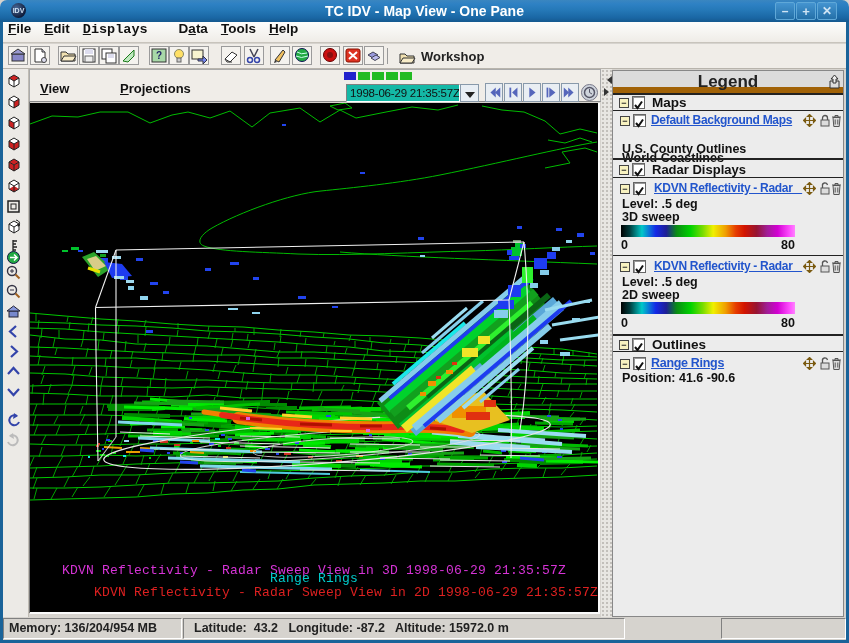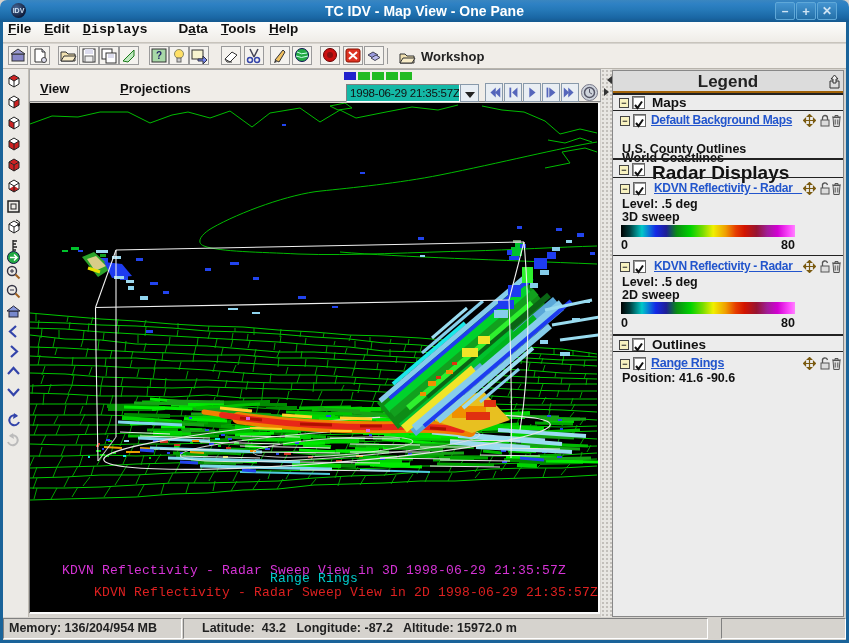--- a/index.html
+++ b/index.html
@@ -424,21 +424,21 @@
 <div style="position:absolute;left:30px;top:563px;width:568px;text-align:center;font:13px 'Liberation Mono',monospace;letter-spacing:0.2px;color:#d633d6;">KDVN Reflectivity - Radar Sweep View in 3D 1998-06-29 21:35:57Z</div>
 <div style="position:absolute;left:30px;top:571px;width:568px;text-align:center;font:13px 'Liberation Mono',monospace;letter-spacing:0.2px;color:#00cccc;">Range Rings</div>
 <div style="position:absolute;left:30px;top:585px;width:568px;text-align:right;font:13px 'Liberation Mono',monospace;letter-spacing:0.2px;color:#dd2020;">KDVN Reflectivity - Radar Sweep View in 2D 1998-06-29 21:35:57Z</div>
 <div class="abs" style="left:29px;top:102px;width:1px;height:511px;background:#777;"></div>
 <div class="abs" style="left:598px;top:103px;width:2px;height:510px;background:#fafafa;"></div>
 <div class="abs" style="left:30px;top:612px;width:570px;height:2px;background:#fafafa;"></div>
 <div class="abs" style="left:601px;top:69px;width:11px;height:548px;background:#e8e6e2;background-image:radial-gradient(#c2bfba 25%,transparent 26%);background-size:4px 4px;"></div>
 <div class="abs" style="left:603px;top:76px;width:0;height:0;border:4px solid transparent;border-right:5px solid #333;"></div>
 <div class="abs" style="left:604px;top:88px;width:0;height:0;border:4px solid transparent;border-left:5px solid #333;"></div>
 <div class="abs" style="left:612px;top:70px;width:232px;height:547px;background:#ececec;border:1px solid #888;"></div>
-<div class="abs" style="left:613px;top:71px;width:230px;height:22px;background:#dcdcdc;border-bottom:2px solid #a16207;text-align:center;font:bold 17px 'Liberation Sans';color:#222;line-height:21px;">Legend</div>
+<div class="abs" style="left:613px;top:71px;width:230px;height:22px;background:#dcdcdc;border-bottom:6px solid #a16207;text-align:center;font:bold 17px 'Liberation Sans';color:#222;line-height:21px;">Legend</div>
 <svg class="abs" style="left:828px;top:75px;" width="13" height="14" viewBox="0 0 13 14">
     <path d="M2,6 h9 v7 h-9 Z" fill="#ddd" stroke="#333"></path>
     <path d="M6.5,0 L10,4 h-2 v4 h-3 V4 h-2 Z" fill="#eee" stroke="#333"></path>
   </svg>
 <div class="abs" style="left:613px;top:93px;width:230px;height:2px;background:#222;"></div>
 <div class="mb" style="left:619px;top:98px;">−</div>
 <div class="cb" style="left:632px;top:96px;"><svg width="11" height="11" viewBox="0 0 11 11">
       <path d="M2,5 L4.5,8 L9,1.5" stroke="#111" stroke-width="2" fill="none"></path>
     </svg></div>
 <div class="abs btxt" style="left:652px;top:95px;font-size:13.5px;">Maps</div>
@@ -460,21 +460,21 @@
     <path d="M2,3.5 l0.8,9 h5.4 l0.8,-9 Z" fill="#ddd" stroke="#555"></path>
     <path d="M4.2,5.5 v5 M6.8,5.5 v5" stroke="#555"></path>
   </svg>
 <div class="abs btxt" style="left:622px;top:129px;margin-top:22px;">World Coastlines</div>
 <div class="abs btxt" style="left:622px;top:142px;">U.S. County Outlines</div>
 <div class="abs" style="left:613px;top:158px;width:230px;height:2px;background:#222;"></div>
 <div class="mb" style="left:619px;top:165px;">−</div>
 <div class="cb" style="left:632px;top:163px;"><svg width="11" height="11" viewBox="0 0 11 11">
       <path d="M2,5 L4.5,8 L9,1.5" stroke="#111" stroke-width="2" fill="none"></path>
     </svg></div>
-<div class="abs btxt" style="left:652px;top:162px;font-size:19px;">Radar Displays</div>
+<div class="abs btxt" style="left:652px;top:162px;font-size:13px;">Radar Displays</div>
 <div class="abs" style="left:613px;top:177px;width:230px;height:1px;background:#222;"></div>
 <div class="mb" style="left:620px;top:184px;">−</div>
 <div class="cb" style="left:633px;top:182px;"><svg width="11" height="11" viewBox="0 0 11 11">
       <path d="M2,5 L4.5,8 L9,1.5" stroke="#111" stroke-width="2" fill="none"></path>
     </svg></div>
 <div class="abs link" style="left:654px;top:181px;">KDVN Reflectivity - Radar _</div>
 <svg class="abs" style="left:803px;top:182px;" width="13" height="13" viewBox="0 0 13 13">
     <path d="M6.5,0.5 L8.5,2.5 h-4 Z M6.5,12.5 L8.5,10.5 h-4 Z M0.5,6.5 L2.5,4.5 v4 Z M12.5,6.5 L10.5,4.5 v4 Z M6.5,1.5 v10 M1.5,6.5 h10" stroke="#7a5a10" fill="#7a5a10" stroke-width="1.2"></path>
   </svg>
 <svg class="abs" style="left:819px;top:182px;" width="12" height="13" viewBox="0 0 11 13">
@@ -533,13 +533,13 @@
     <path d="M3,6 v-2 a2.5,2.5 0 0,1 5,-1" fill="none" stroke="#555" stroke-width="1.3"></path>
     <rect x="1.5" y="6" width="8" height="6" fill="#ddd" stroke="#555"></rect>
   </svg>
 <svg class="abs" style="left:831px;top:357px;" width="11" height="13" viewBox="0 0 11 13">
     <path d="M1,3 h9 M4,3 v-1.5 h3 v1.5" stroke="#555" fill="none"></path>
     <path d="M2,3.5 l0.8,9 h5.4 l0.8,-9 Z" fill="#ddd" stroke="#555"></path>
     <path d="M4.2,5.5 v5 M6.8,5.5 v5" stroke="#555"></path>
   </svg>
 <div class="abs btxt" style="left:622px;top:371px;">Position: 41.6 -90.6</div>
 <div class="abs sunk" style="left:3px;top:618px;width:179px;height:21px;font:bold 12.5px 'Liberation Sans';color:#222;line-height:19px;padding-left:5px;">Memory: 136/204/954 MB</div>
-<div class="abs sunk" style="left:183px;top:618px;width:525px;height:21px;font:bold 12.5px 'Liberation Sans';color:#222;line-height:19px;padding-left:18px;">Latitude:&nbsp; 43.2&nbsp;&nbsp; Longitude: -87.2&nbsp;&nbsp; Altitude: 15972.0 m</div>
+<div class="abs sunk" style="left:183px;top:618px;width:442px;height:21px;font:bold 12.5px 'Liberation Sans';color:#222;line-height:19px;padding-left:10px;">Latitude:&nbsp; 43.2&nbsp;&nbsp; Longitude: -87.2&nbsp;&nbsp; Altitude: 15972.0 m</div>
 <div class="abs sunk" style="left:721px;top:618px;width:125px;height:21px;"></div>
 </body></html>

